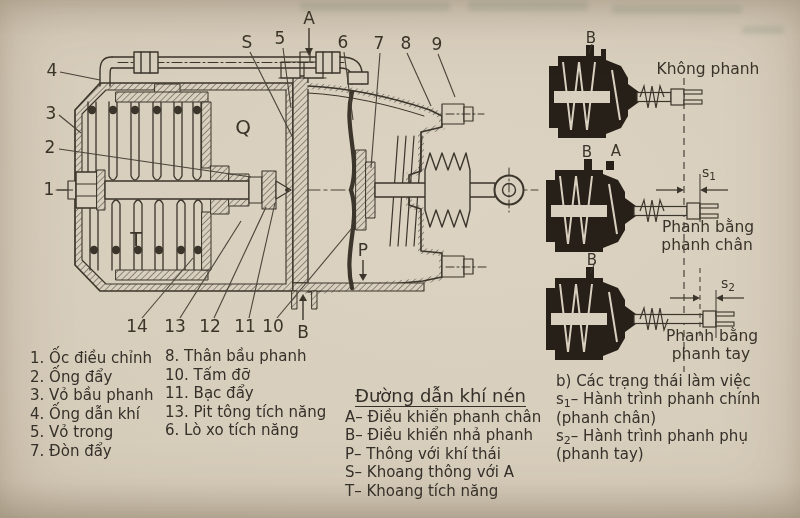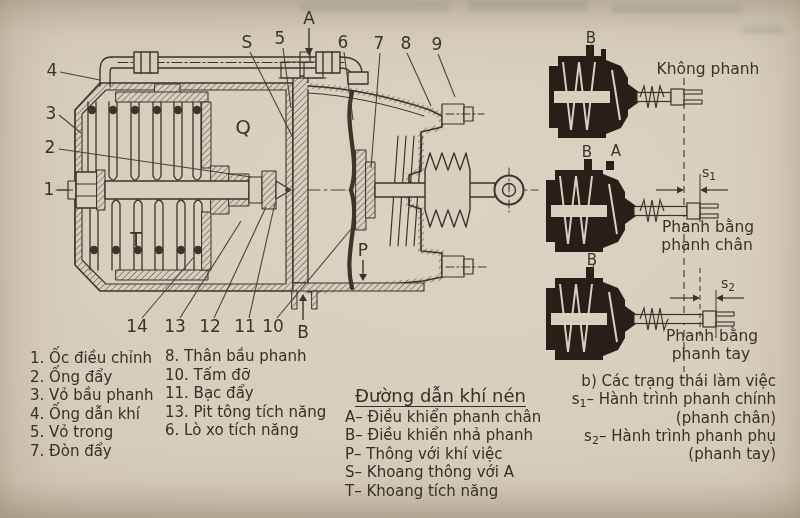--- a/index.html
+++ b/index.html
@@ -13,21 +13,21 @@
   }
   .page::after{
     content:""; position:absolute; inset:0; pointer-events:none;
     box-shadow: inset 0 0 70px rgba(96,78,50,.26), inset 0 0 16px rgba(96,78,50,.10);
   }
   .ghost{position:absolute; background:rgba(122,136,116,.20); filter:blur(2px); border-radius:3px;}
   svg.fig{position:absolute; left:0; top:0;}
   .legend-col{position:absolute; font-size:15px; line-height:18.6px; white-space:nowrap;}
   .lrow{height:18.6px;}
   .air-title{display:inline-block; margin-left:10px; margin-bottom:1px; border-bottom:1.6px solid #35302a; font-size:18px;margin-top:43px;}
-  .states{ text-align:right; }
+  .states{ text-align:left; }
   .states .srow{height:18.3px;}
   .s-sub{font-size:11px; vertical-align:-3px;}
 </style>
 </head>
 <body>
 
 <div class="page">
 
   <div class="ghost" style="left:300px;top:2px;width:150px;height:9px;"></div>
   <div class="ghost" style="left:468px;top:1px;width:120px;height:10px;"></div>
@@ -307,21 +307,21 @@
     <div class="lrow">10. Tấm đỡ</div>
     <div class="lrow">11. Bạc đẩy</div>
     <div class="lrow">13. Pit tông tích năng</div>
     <div class="lrow">6. Lò xo tích năng</div>
   </div>
 
   <div class="legend-col" style="left:345px; top:344px;">
     <div class="air-title">Đường dẫn khí nén</div>
     <div class="lrow">A– Điều khiển phanh chân</div>
     <div class="lrow">B– Điều khiển nhả phanh</div>
-    <div class="lrow">P– Thông với khí việc</div>
+    <div class="lrow">P– Thông với khí thái</div>
     <div class="lrow">S– Khoang thông với A</div>
     <div class="lrow">T– Khoang tích năng</div>
   </div>
 
   <div class="legend-col states" style="left:556px; top:372px; width:220px;">
     <div class="srow">b) Các trạng thái làm việc</div>
     <div class="srow"><span>s</span><sub class="s-sub">1</sub><span>– Hành trình phanh chính</span></div>
     <div class="srow">(phanh chân)</div>
     <div class="srow"><span>s</span><sub class="s-sub">2</sub><span>– Hành trình phanh phụ</span></div>
     <div class="srow">(phanh tay)</div>

